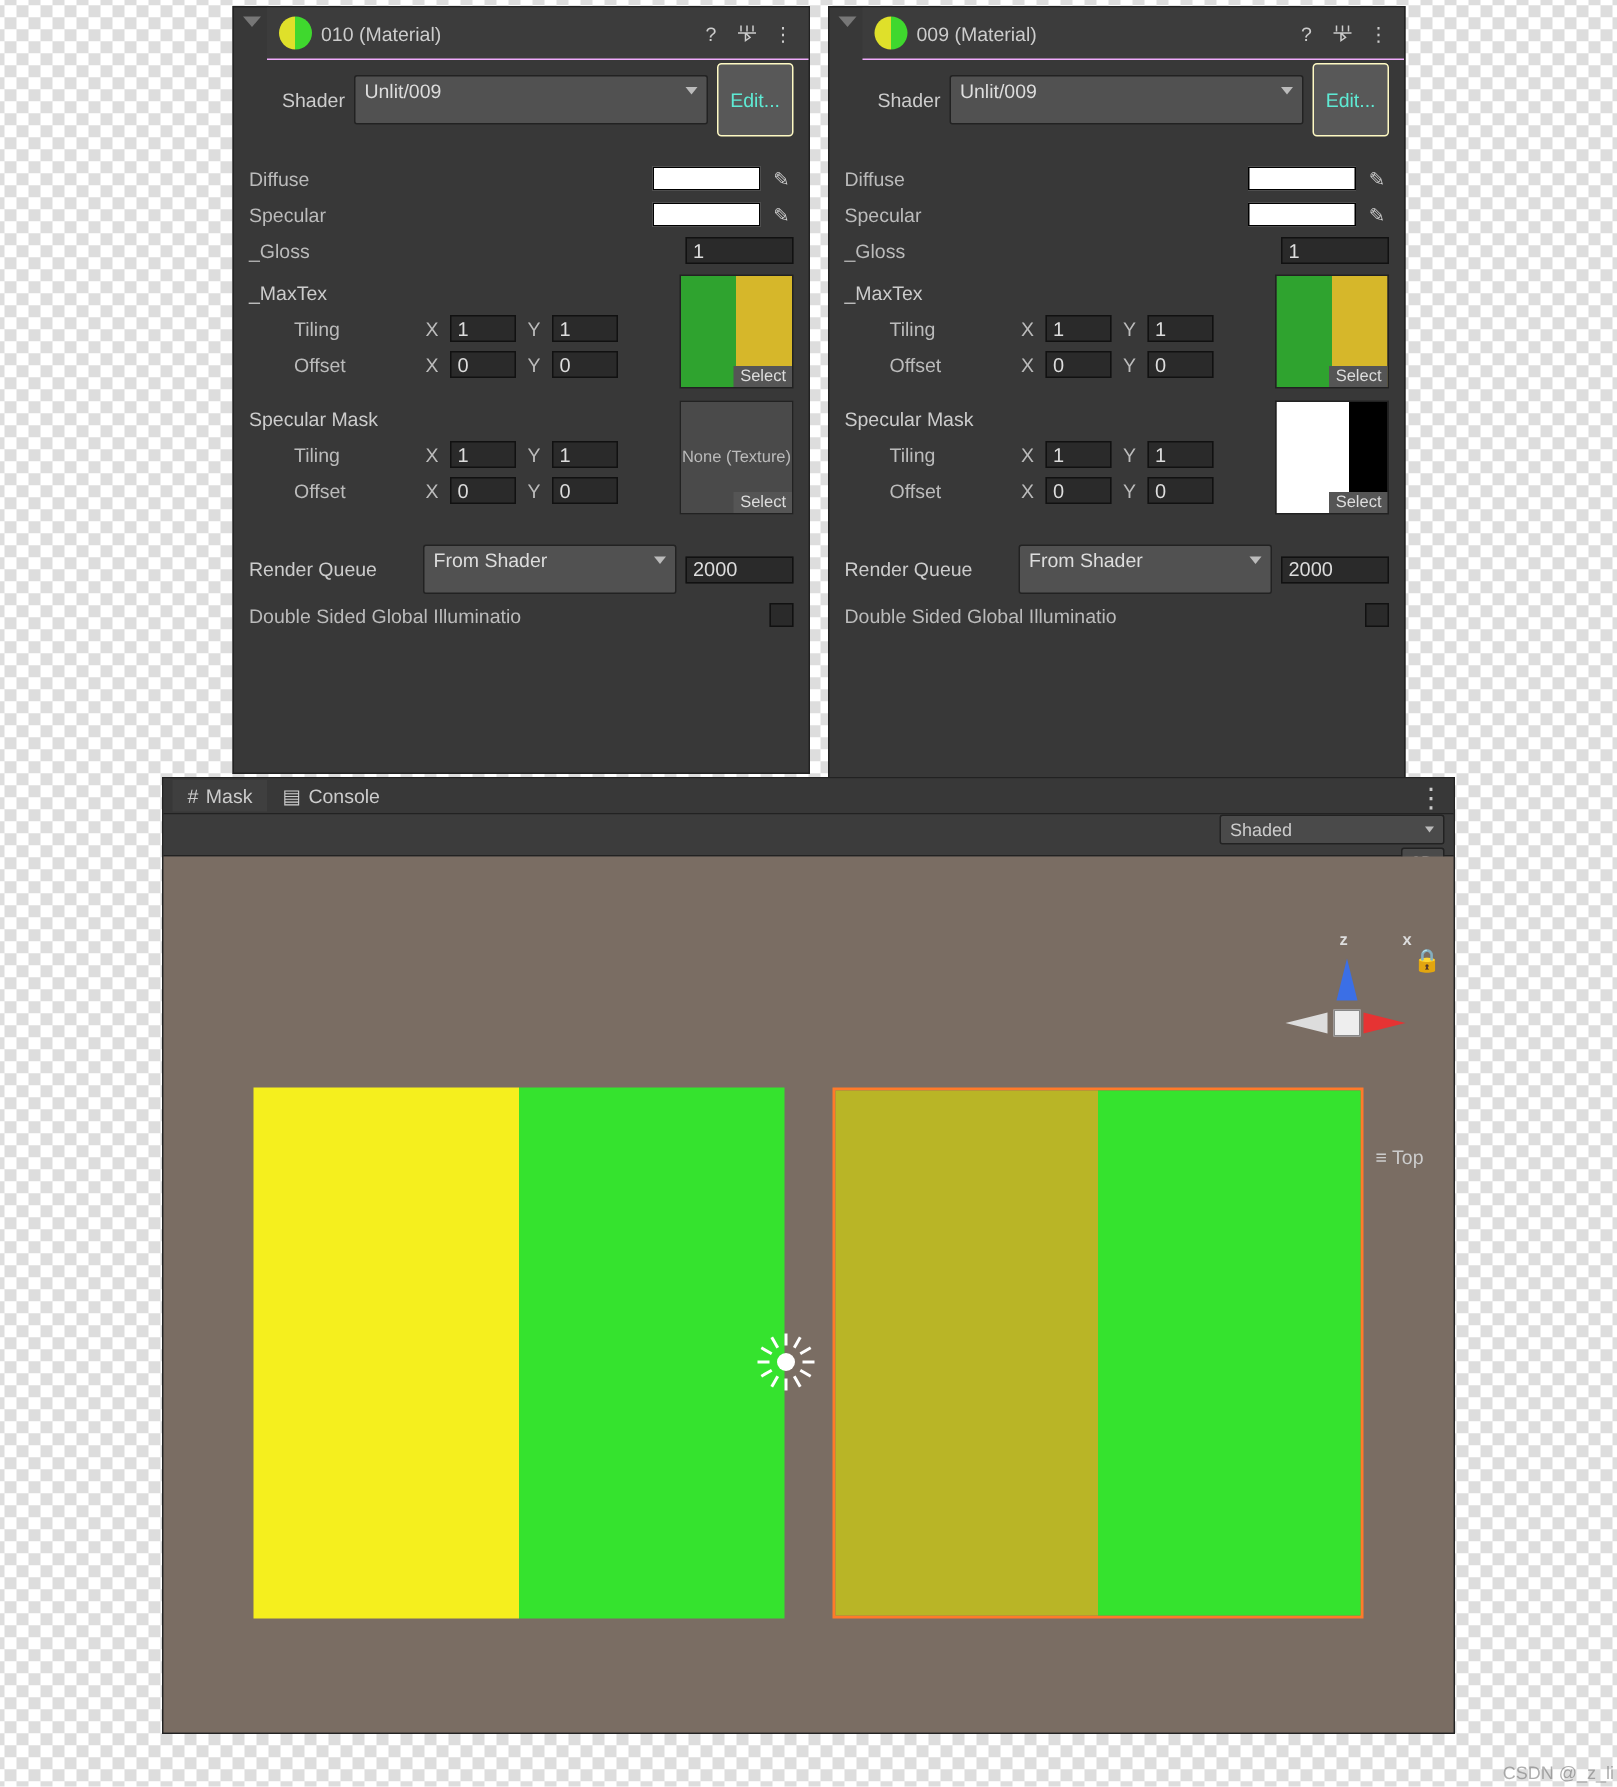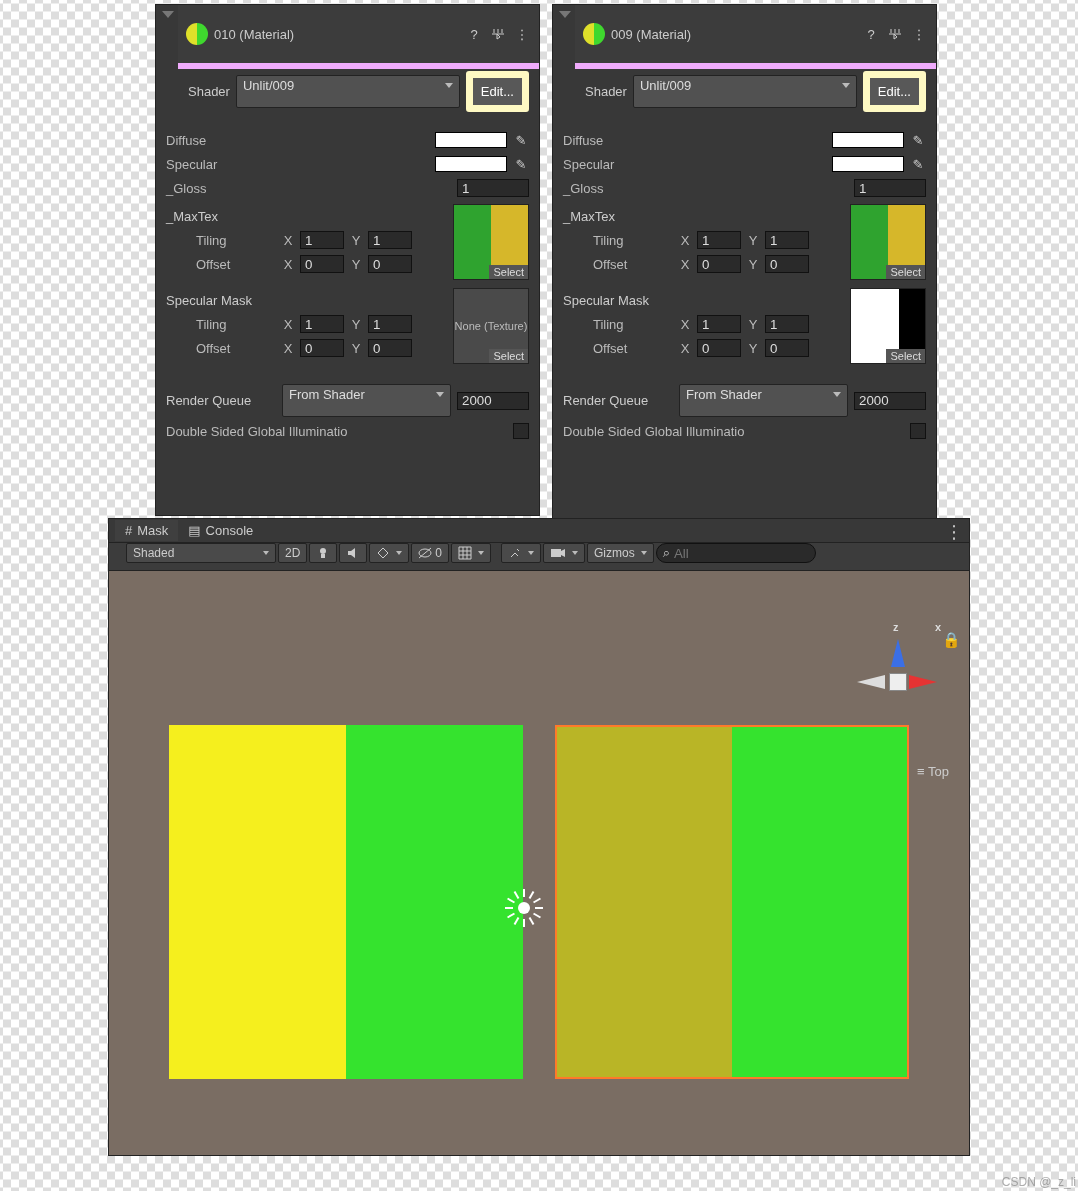--- a/index.html
+++ b/index.html
@@ -1,49 +1,49 @@
 <!DOCTYPE html>
 <html><head>
 <meta charset="utf-8">
 <style>
   * { box-sizing: border-box; margin: 0; padding: 0; font-family: Arial, sans-serif; }
   body { background: repeating-conic-gradient(#fff 0% 25%, #ddd 0% 50%) 50% / 16px 16px; width: 1078px; height: 1191px; position: relative; color: #ccc; font-size: 13px; }
   .panel { background: #383838; position: absolute; border: 1px solid #222; }
   .inspector { width: 385px; }
-  .hdr { display: flex; align-items: center; padding: 18px 8px; background: #3c3c3c; border-bottom: 6px solid #f0abfc; gap: 6px; }
+  .hdr { display: flex; align-items: center; padding: 6px 8px; background: #3c3c3c; border-bottom: 1px solid #f0abfc; gap: 6px; }
   .matball { width: 22px; height: 22px; border-radius: 50%; background: linear-gradient(90deg,#dfe02a 50%,#3fd82e 50%); flex-shrink:0; }
   .title { flex: 1; }
   .iconbtn { width: 18px; height: 18px; display: inline-flex; align-items: center; justify-content: center; color: #ccc; cursor: pointer; }
   .foldarrow { width:0; height:0; border-left:6px solid transparent; border-right:6px solid transparent; border-top:7px solid #777; margin:6px 0 0 6px; }
   .row { display: flex; align-items: center; padding: 2px 10px; gap: 6px; min-height: 24px; }
   .lbl { width: 80px; color: #bbb; }
   .lbl-w { flex:1; color:#bbb; }
   .dd { background: #515151; border: 1px solid #222; border-radius: 2px; padding: 2px 18px 14px 6px; position: relative; min-width: 80px; cursor:pointer; color:#ddd;}
   .dd::after { content:''; position:absolute; right:6px; top:7px; border-left:4px solid transparent; border-right:4px solid transparent; border-top:5px solid #bbb; }
-  .btn { background: #585858; border:7px solid #fef9c3; border-radius:3px; padding: 6px 8px; color:#ffffff; cursor:pointer; }
+  .btn { background: #585858; border:1px solid #fef9c3; border-radius:3px; padding: 16px 8px; color:#5eead4; cursor:pointer; }
   .colorfield { width: 72px; height: 16px; background: #fff; border:1px solid #000; }
   .eyedrop { width:16px; height:16px; display:flex; align-items:center; justify-content:center; }
   .numfield { background: #2a2a2a; border:1px solid #111; color:#ddd; width: 44px; height:18px; padding:0 4px; }
   .numfield.wide { width: 72px; }
   .axis { width:12px; text-align:center; color:#bbb; }
   .texslot { width:76px; height:76px; background:#4a4a4a; border:1px solid #222; position:relative; display:flex; align-items:center; justify-content:center; text-align:left; font-size:11px; color:#bbb;}
   .texslot .sel { position:absolute; right:0; bottom:0; background:#555; color:#ddd; font-size:11px; padding:1px 4px; cursor:pointer;}
   .texyg { background:linear-gradient(90deg,#2fa32f 50%,#d6b72a 50%); }
   .texmask { background:linear-gradient(90deg,#fff 65%,#000 65%); }
   .checkbox { width:16px; height:16px; background:#2a2a2a; border:1px solid #111; }
   .addcomp { margin: 14px 20px; padding: 6px; background:#585858; border:1px solid #222; border-radius:3px; text-align:center; cursor:pointer; }
   .indent { padding-left: 30px; }
   .propblock { display:flex; gap:8px; padding:4px 10px; align-items:flex-start; }
   .propleft { flex:1; }
 
   .scene { position:absolute; left:108px; top:518px; width:862px; height:638px; background:#3c3c3c; border:1px solid #222; }
   .tabs { display:flex; align-items:center; padding:0 6px; height:24px; background:#383838; border-bottom:1px solid #222; }
   .tab { padding:3px 10px; display:flex; align-items:center; gap:5px; color:#ccc; cursor:pointer;}
   .tab.active { background:#3f3f3f; }
-  .toolbar { display:flex; align-items:flex-start; height:28px; background:#3c3c3c; border-bottom:1px solid #222; padding:0 17px; gap:2px; }
+  .toolbar { display:flex; align-items:flex-end; height:28px; background:#3c3c3c; border-bottom:1px solid #222; padding:0 6px; gap:2px;flex-direction:column; }
   .tbtn { padding:2px 6px; background:#4a4a4a; border:1px solid #222; border-radius:2px; display:flex; align-items:center; gap:3px; cursor:pointer; font-size:12px; min-height:20px;}
   .tbtn .dd-ar { width:0;height:0;border-left:3px solid transparent;border-right:3px solid transparent;border-top:4px solid #bbb;margin-left:3px;}
   .search { flex:1; max-width:160px; display:flex; align-items:center; background:#2a2a2a; border:1px solid #111; border-radius:10px; padding:1px 6px; gap:4px;}
   .viewport { position:relative; width:100%; height:calc(100% - 52px); background:#7a6d63; overflow:hidden;}
   .plane { position:absolute; top:154px; width:354px; height:354px; }
   .plane.left { left:60px; }
   .plane.right { left:446px; border:2px solid #ff7a2a; }
   .half { width:50%; height:100%; float:left; }
   .yl { background:#f5ef1e; } .gr { background:#35e32e; }
   .dim { filter:brightness(.76) saturate(.9); }

